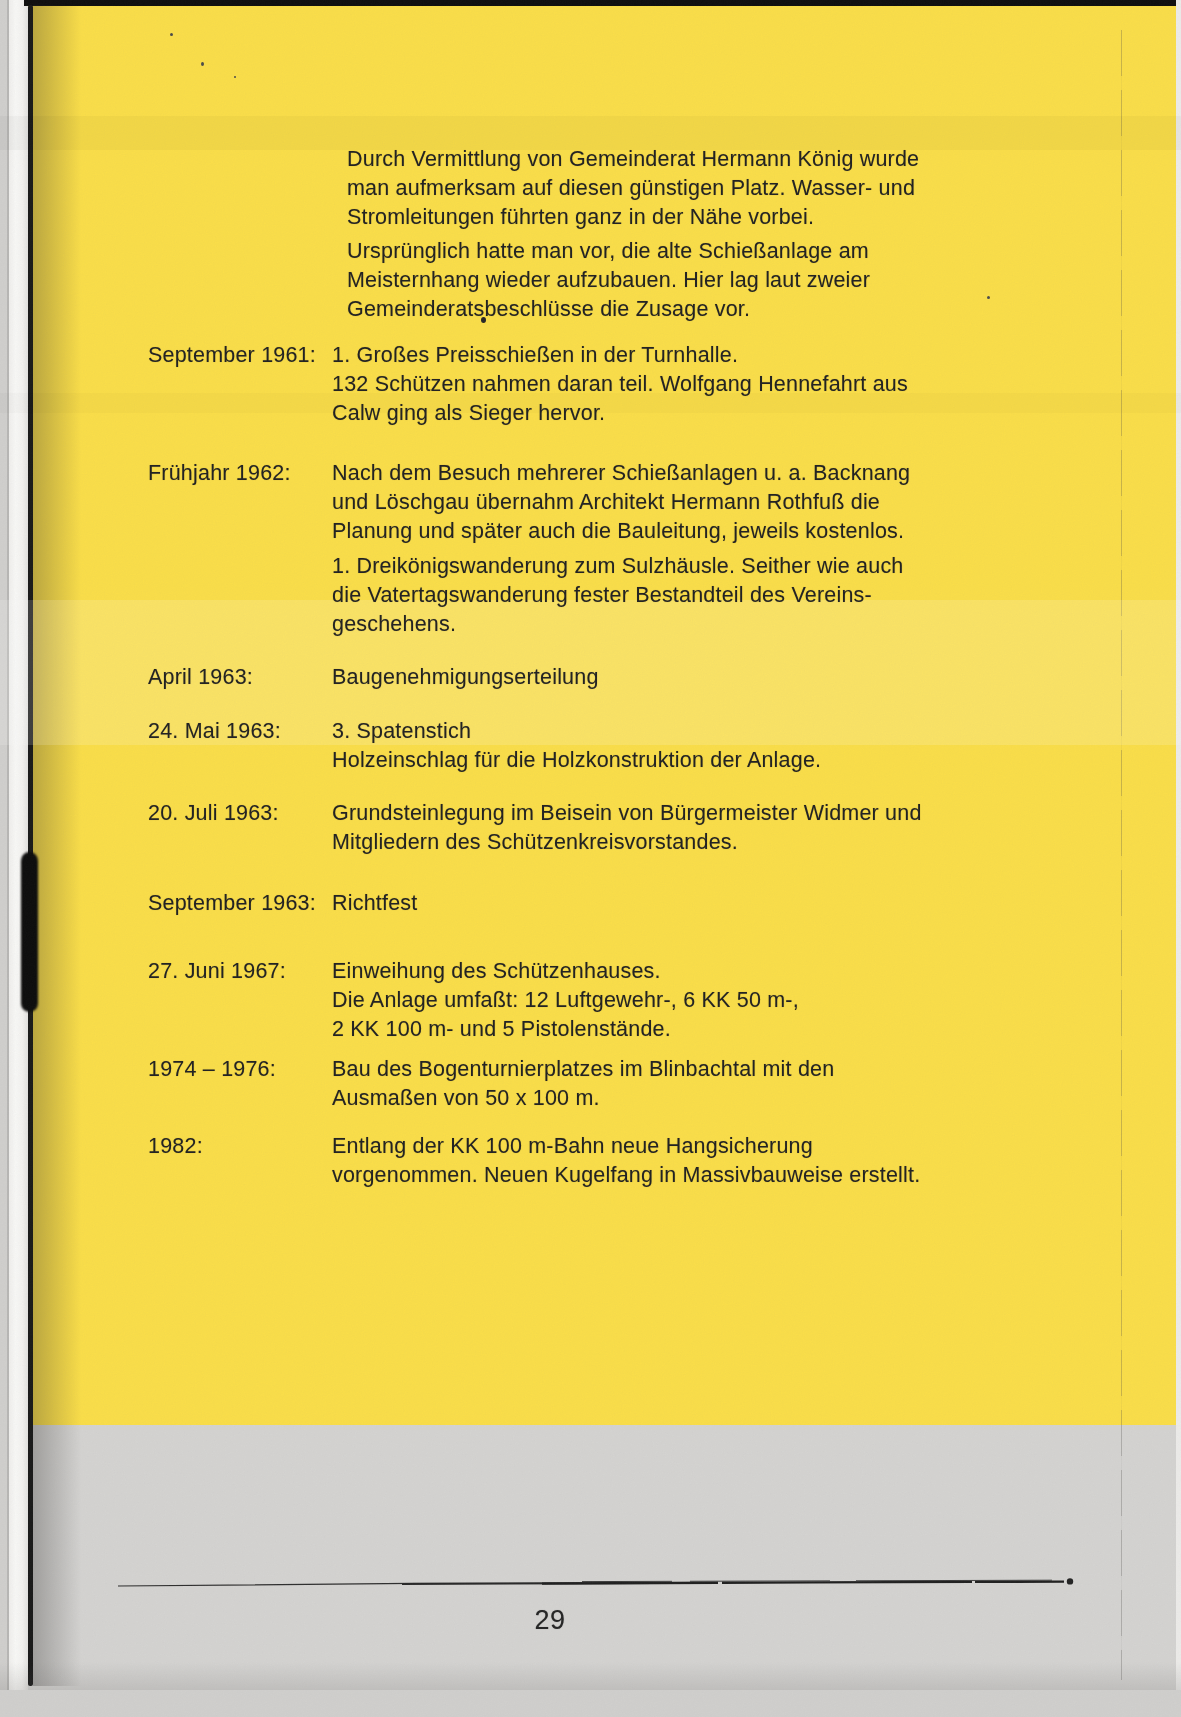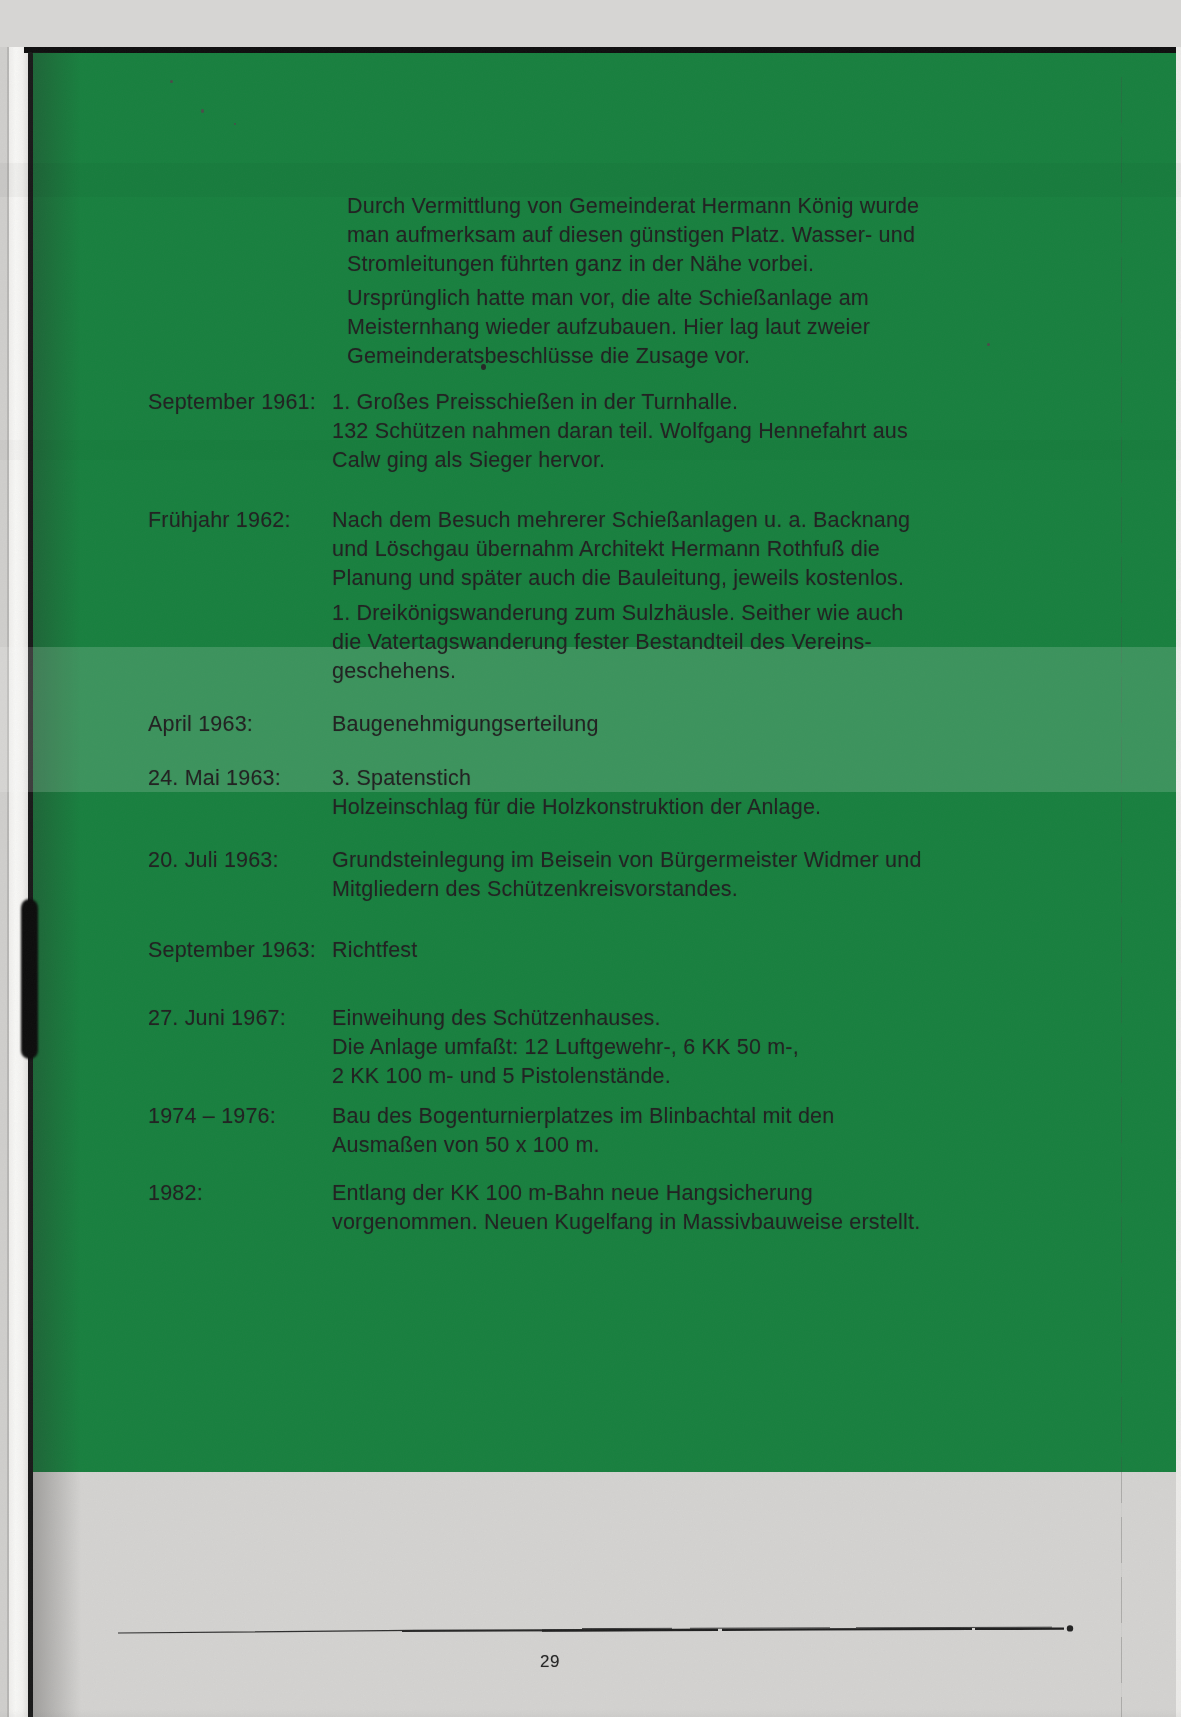--- a/index.html
+++ b/index.html
@@ -1,21 +1,21 @@
 <!DOCTYPE html>
 <html lang="de"><head>
 <meta charset="utf-8">
 <style>
   html,body{margin:0;padding:0;}
   body{
     width:1181px;height:1717px;overflow:hidden;
     background:#d6d5d3;
     font-family:"Liberation Sans","DejaVu Sans",sans-serif;
   }
-  .scan{position:relative;width:1181px;height:1425px;background:#15803d;margin-top:47px;}
+  .scan{position:relative;width:1181px;height:1425px;background:#fde047;}
 
   
   .scanner-left-gutter{position:absolute;left:0;top:0;width:8px;height:1717px;background:#d2d1cf;}
   .left-seam{position:absolute;left:7px;top:0;width:2px;height:1717px;background:#b9b8b6;}
   .page-edge-strip{position:absolute;left:9px;top:0;width:19px;height:1700px;
     background:linear-gradient(90deg,#f2f1ef 0%,#fbfbf9 35%,#f6f5f3 70%,#e4e3e1 100%);}
   .top-bar{position:absolute;left:24px;top:0;width:1157px;height:6px;background:#0b0b0b;}
   .crease-line{position:absolute;left:28px;top:5px;width:5px;height:1681px;background:#161616;border-radius:2px;}
   .crease-blob{position:absolute;left:21px;top:852px;width:17px;height:160px;background:#090909;border-radius:9px;filter:blur(1.2px);}
   .crease-shadow{position:absolute;left:33px;top:5px;width:48px;height:1681px;
@@ -43,21 +43,21 @@
   .intro p + p{margin-top:5px;}
   .row{position:absolute;left:0;width:1181px;}
   .date{position:absolute;left:148px;top:0;width:190px;white-space:nowrap;}
   .body{position:absolute;left:332px;top:0;width:780px;}
   .body p + p{margin-top:6px;}
   .ink-dot{position:absolute;left:481px;top:317px;width:5px;height:6px;background:#242424;border-radius:50%;}
 
   
   .rule-svg{position:absolute;left:112px;top:1576px;}
   .page-number{position:absolute;left:0;top:1605px;width:1100px;text-align:center;
-    font-size:17px;color:#222;letter-spacing:.5px;text-shadow:0 0 1px rgba(30,30,30,.3);}
+    font-size:27px;color:#222;letter-spacing:.5px;text-shadow:0 0 1px rgba(30,30,30,.3);}
 
   .noise{position:absolute;left:0;top:0;width:1181px;height:1717px;opacity:.55;pointer-events:none;}
 </style>
 </head>
 <body>
 
 <div class="scan">
 
   <div class="scanner-left-gutter"></div>
   <div class="left-seam"></div>

